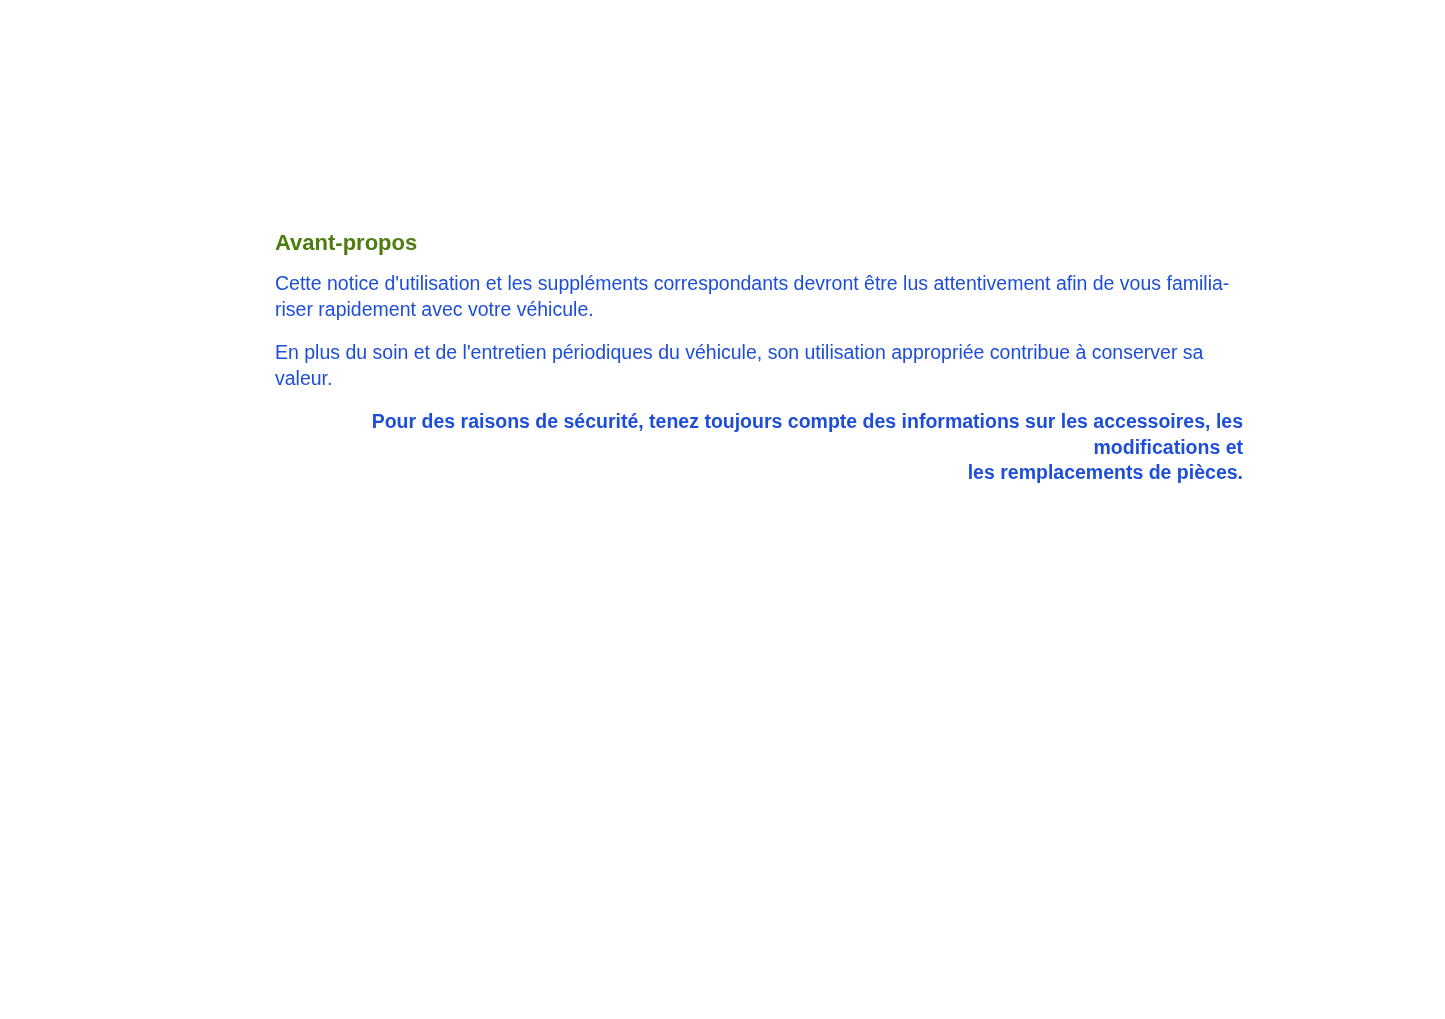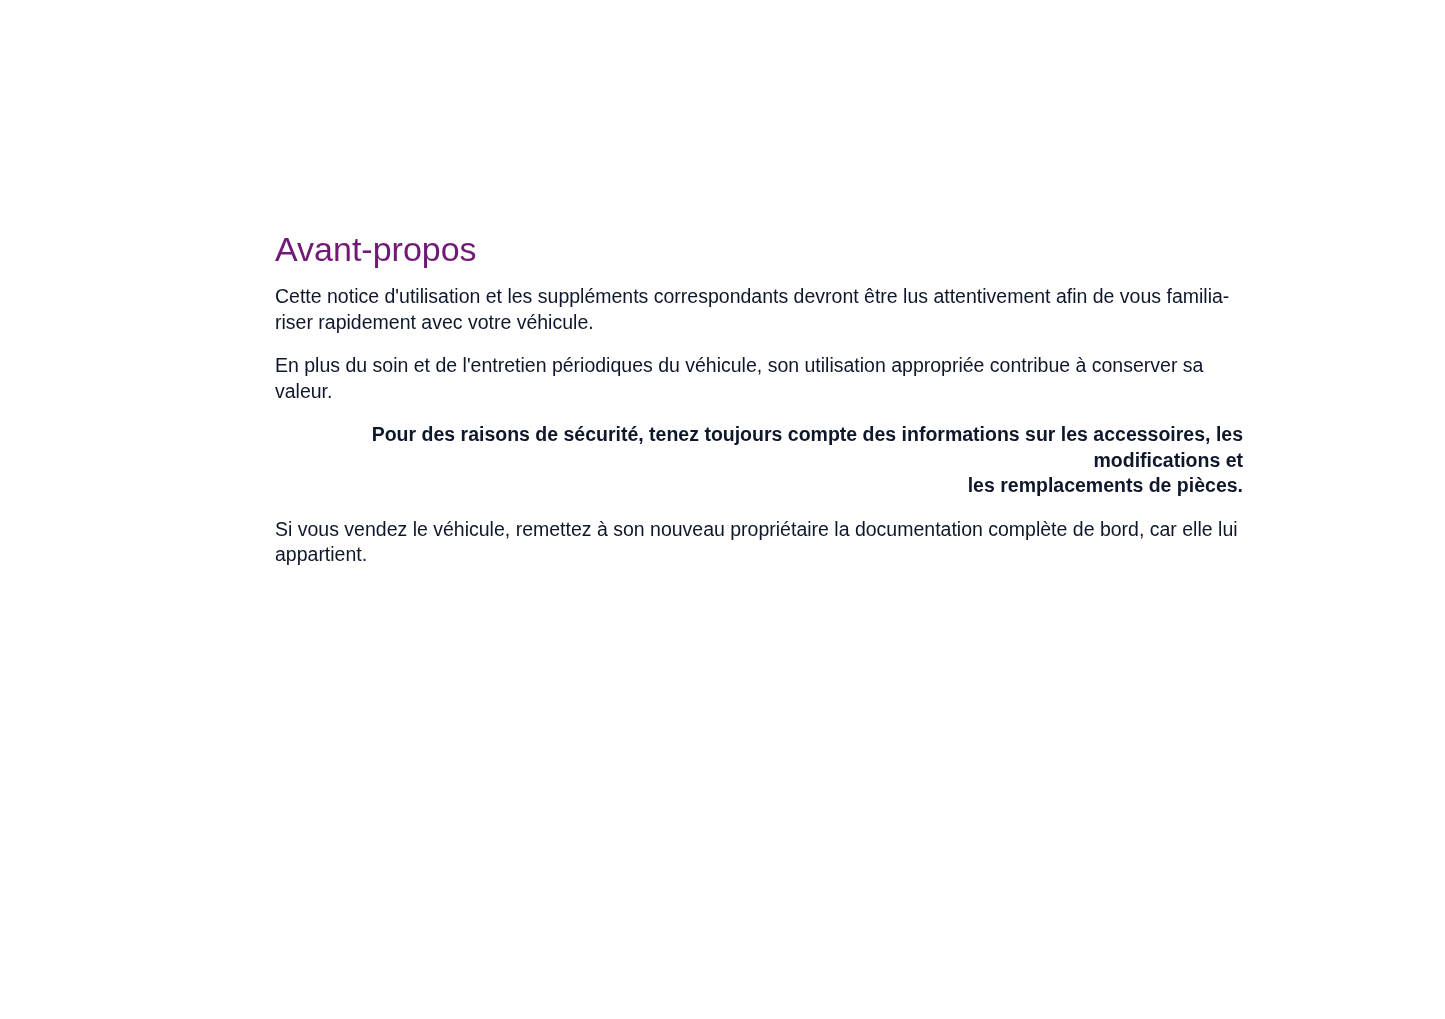--- a/index.html
+++ b/index.html
@@ -14,31 +14,31 @@
     font-family: "Liberation Sans", "DejaVu Sans", sans-serif;
     overflow: hidden;
   }
   .content {
     position: absolute;
     left: 275px;
     top: 231px;
     width: 968px;
   }
   .title {
-    font-size: 34px;
-    font-weight: 400;
-    color: #701a75;
+    font-size: 22px;
+    font-weight: 700;
+    color: #4d7c0f;
     margin: 0 0 16px 0;
     letter-spacing: 0;
     line-height: 1.1;
   }
   .para {
     font-size: 19.5px;
     line-height: 25.5px;
-    color: #0f172a;
+    color: #1d4ed8;
     margin: 0 0 18px 0;
     white-space: pre-line;
     font-weight: 400;
   }
   .para.bold {
     font-weight: 700;
     text-align: right;
   }
 </style>
 </head>
@@ -49,15 +49,13 @@
 
   <p class="para">Cette notice d'utilisation et les suppléments correspondants devront être lus attentivement afin de vous familia-
 riser rapidement avec votre véhicule.</p>
 
   <p class="para">En plus du soin et de l'entretien périodiques du véhicule, son utilisation appropriée contribue à conserver sa
 valeur.</p>
 
   <p class="para bold">Pour des raisons de sécurité, tenez toujours compte des informations sur les accessoires, les modifications et
 les remplacements de pièces.</p>
 
-  <p class="para">Si vous vendez le véhicule, remettez à son nouveau propriétaire la documentation complète de bord, car elle lui
-appartient.</p>
 </div>
 
 </body></html>

